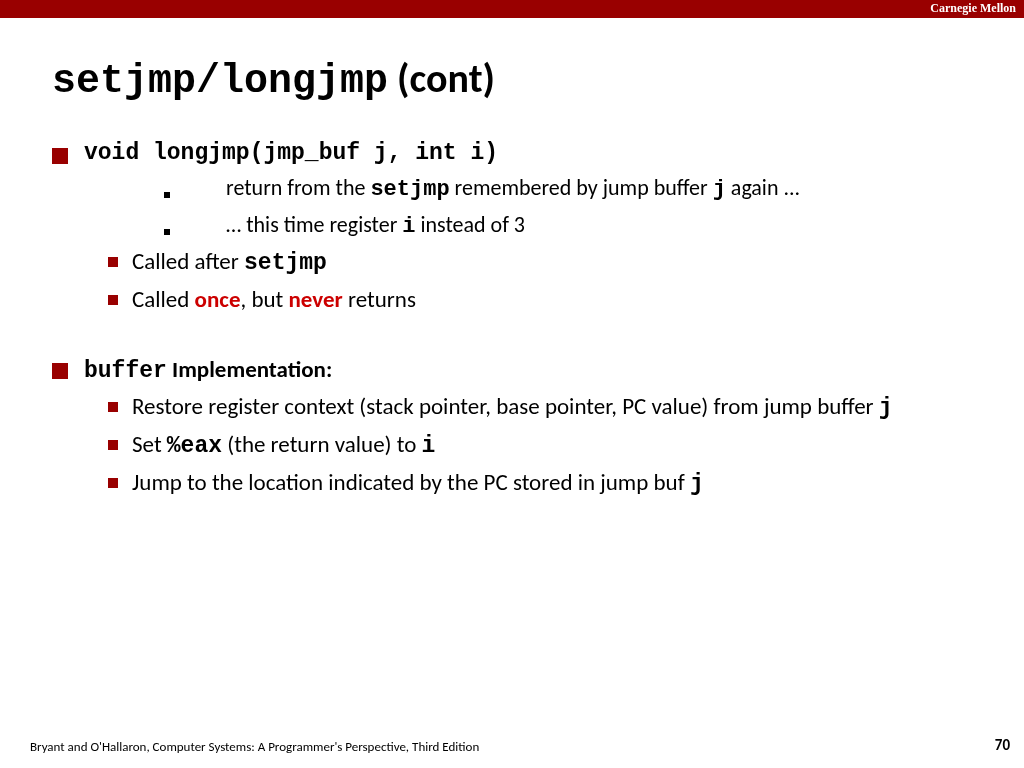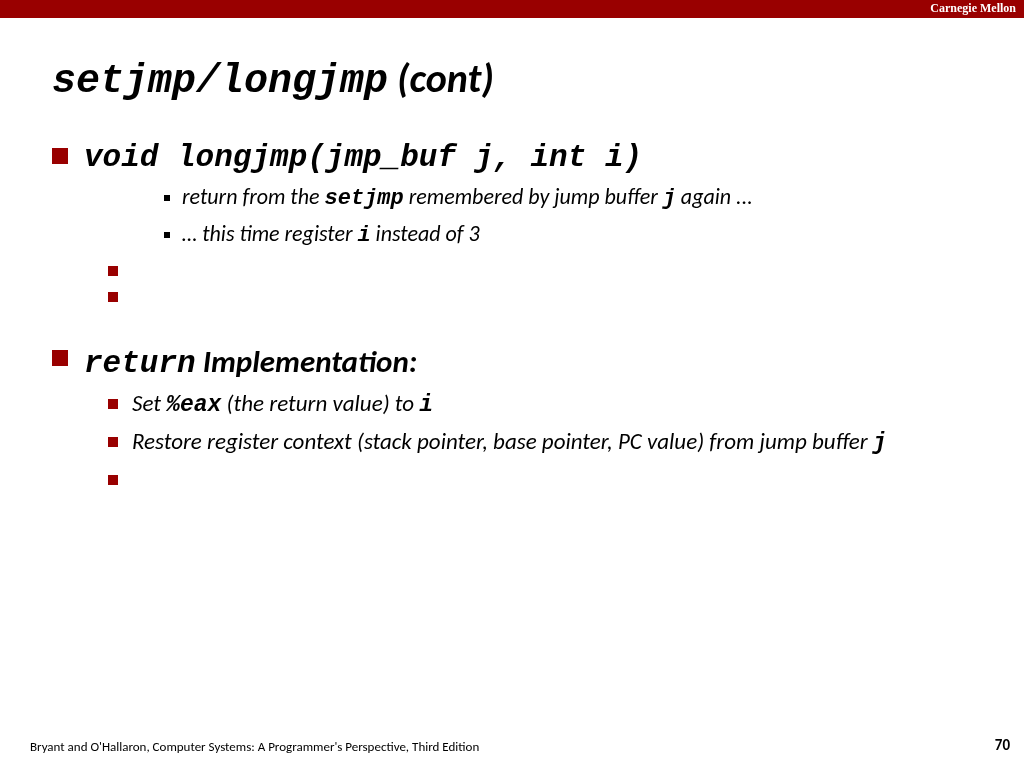--- a/index.html
+++ b/index.html
@@ -21,42 +21,41 @@
     position: absolute;
     right: 8px;
     top: 1px;
     color: #ffffff;
     font-size: 12px;
     font-weight: bold;
     font-family: Georgia, "Times New Roman", serif;
   }
   .content {
     padding: 36px 52px 0 52px;
-    font-style: italic;
   }
   .title {
     font-size: 40px;
     font-weight: bold;
     color: #000000;
     margin-bottom: 36px;
   }
   .mono { font-family: "Courier New", Courier, monospace; }
   .l1 {
     display: flex;
     align-items: flex-start;
     margin-bottom: 8px;
   }
   .l1-bullet {
     width: 16px; height: 16px; flex: 0 0 16px;
     background: #990000;
     margin-top: 8px;
     margin-right: 16px;
   }
   .l1-text {
-    font-size: 31px;
+    font-size: 23px;
     font-weight: bold;
     color: #000000;
   }
   .l2 {
     display: flex;
     align-items: flex-start;
     margin-left: 56px;
     margin-bottom: 6px;
   }
   .l2-bullet {
@@ -65,23 +64,24 @@
     margin-top: 10px;
     margin-right: 14px;
   }
   .l2-text {
     font-size: 23px;
     color: #000000;
     line-height: 1.3;
   }
   .l3 {
     display: flex;
-    align-items: flex-start;
+    align-items: center;
     margin-left: 112px;
     margin-bottom: 6px;
+    gap: 44px;
   }
   .l3-bullet {
     width: 6px; height: 6px; flex: 0 0 6px;
     background: #000000;
     margin-top: 12px;
     margin-right: 12px;
   }
   .l3-text {
     font-size: 22px;
     color: #000000;
@@ -132,51 +132,60 @@
 
   <div class="l3">
     <div class="l3-bullet"></div>
     <div class="l3-text">
       <span>… this time register  </span><span class="mono bold">i</span><span> instead of 3</span>
     </div>
   </div>
 
   <div class="l2">
     <div class="l2-bullet"></div>
+    <div class="l2-text">
+      <span>Called after </span><span class="mono bold">setjmp</span>
+    </div>
   </div>
 
   <div class="l2">
     <div class="l2-bullet"></div>
+    <div class="l2-text">
+      <span>Called </span><span class="red">once</span><span>, but </span><span class="red">never</span><span> returns</span>
+    </div>
   </div>
 
   <div class="spacer"></div>
 
   <div class="l1">
     <div class="l1-bullet"></div>
     <div class="l1-text">
-      <span class="mono">return</span><span> Implementation:</span>
+      <span class="mono">buffer</span><span> Implementation:</span>
+    </div>
+  </div>
+
+  <div class="l2">
+    <div class="l2-bullet"></div>
+    <div class="l2-text">
+      <span>Restore register context (stack pointer, base pointer, PC value) from jump buffer </span><span class="mono bold">j</span>
     </div>
   </div>
 
   <div class="l2">
     <div class="l2-bullet"></div>
     <div class="l2-text">
       <span>Set </span><span class="mono bold">%eax</span><span> (the return value) to </span><span class="mono bold">i</span>
     </div>
   </div>
 
   <div class="l2">
     <div class="l2-bullet"></div>
     <div class="l2-text">
-      <span>Restore register context (stack pointer, base pointer, PC value) from jump buffer </span><span class="mono bold">j</span>
+      <span>Jump to the location indicated by the PC stored in jump buf </span><span class="mono bold">j</span>
     </div>
-  </div>
-
-  <div class="l2">
-    <div class="l2-bullet"></div>
   </div>
 
 </div>
 
 <div class="footer">
   <span>Bryant and O'Hallaron, Computer Systems: A Programmer's Perspective, Third Edition</span>
   <span class="page-num">70</span>
 </div>
 
 </body></html>

